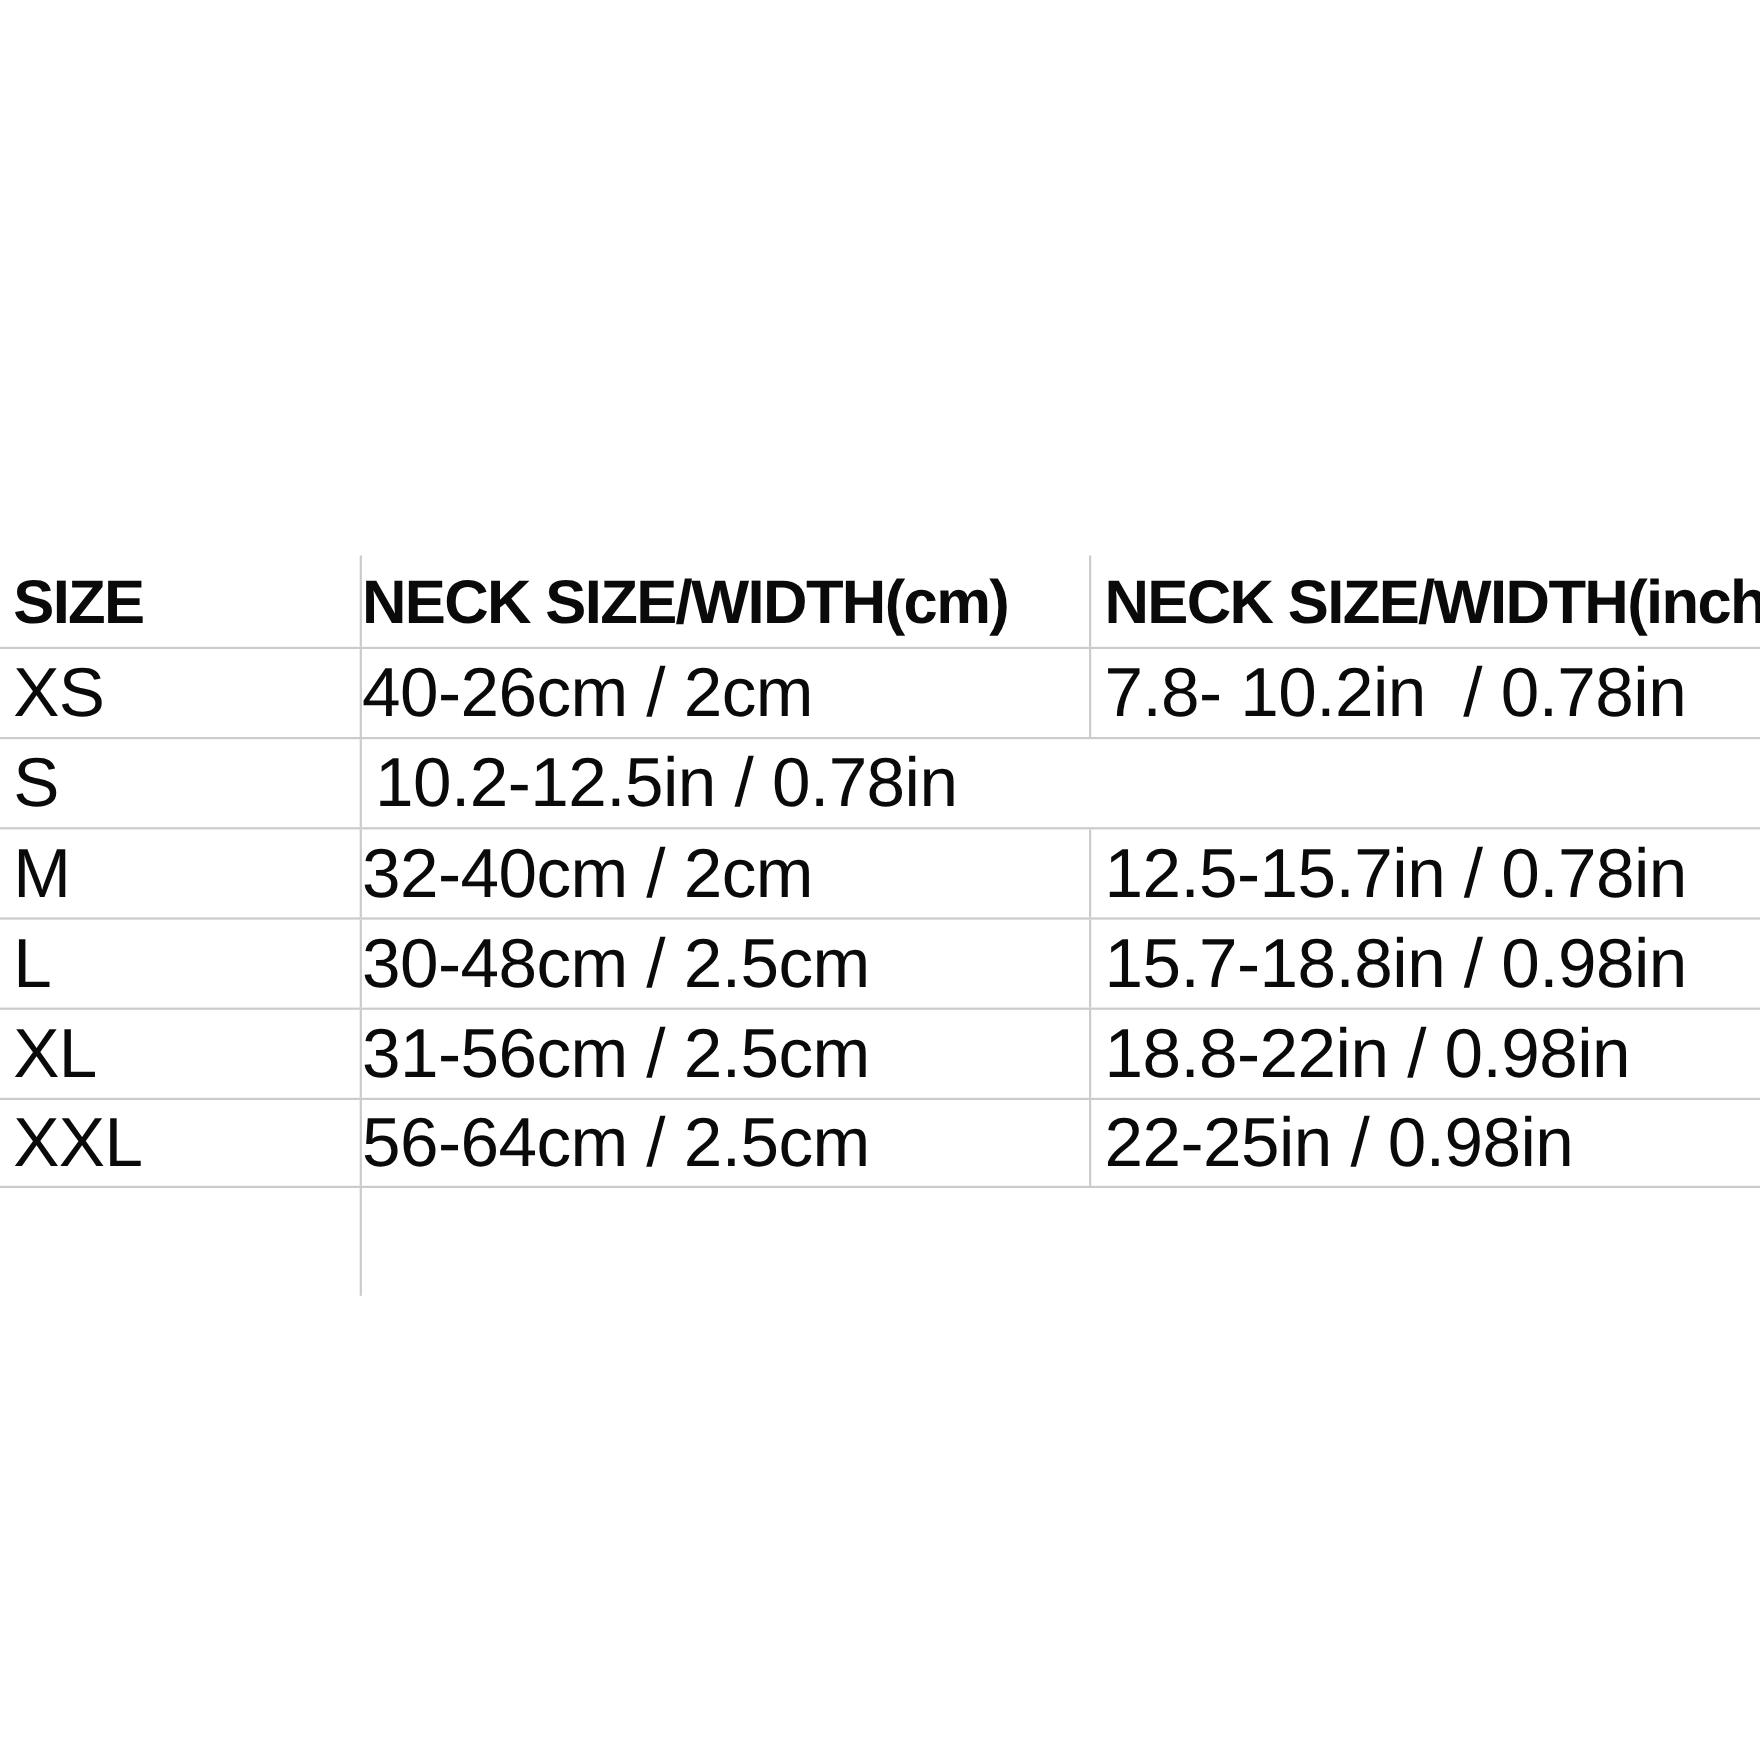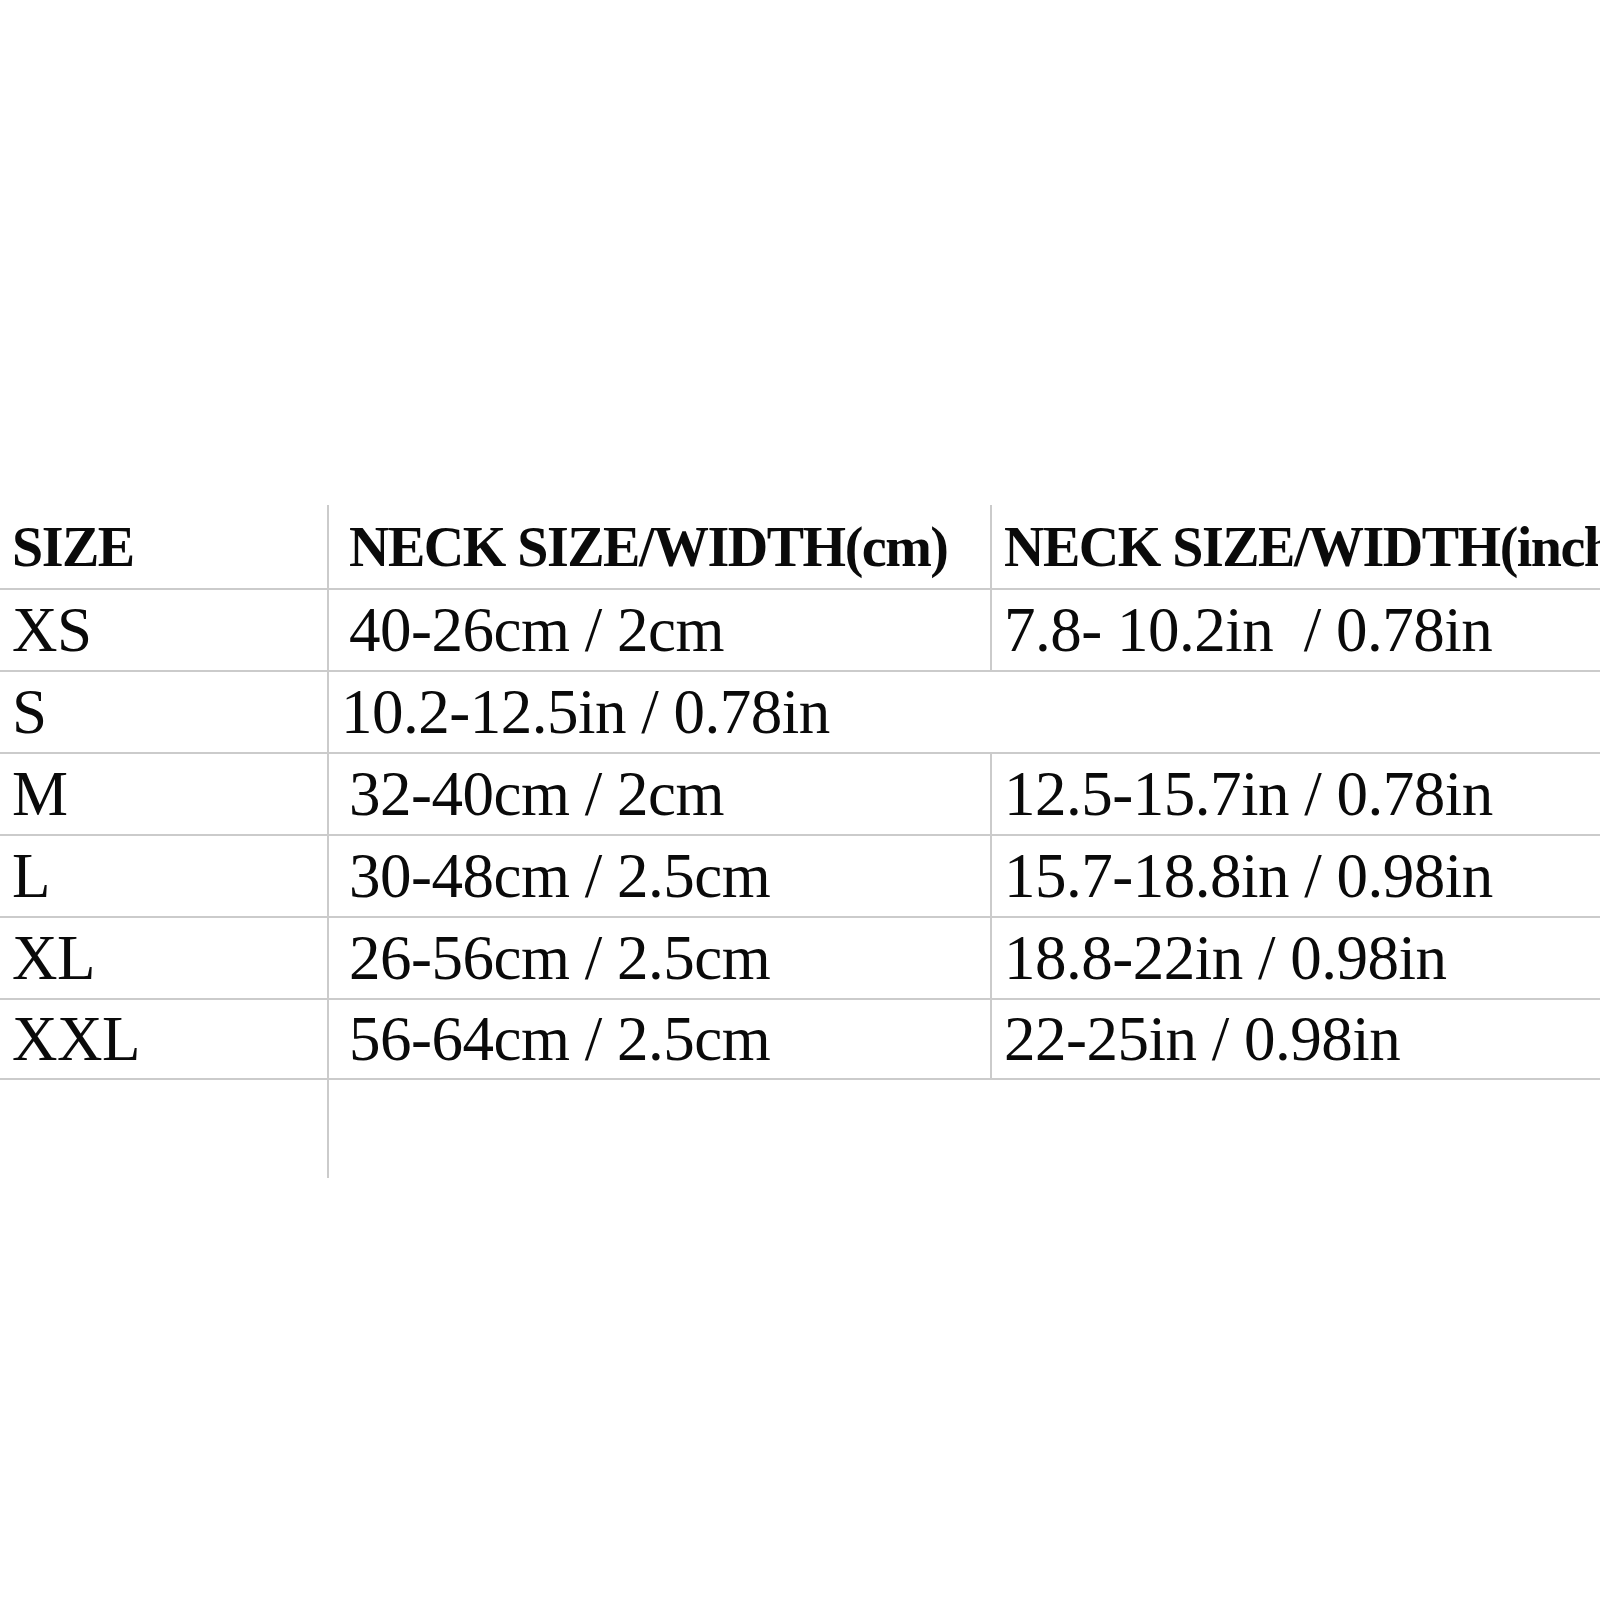--- a/index.html
+++ b/index.html
@@ -36,28 +36,27 @@
     height: 82px;
     border-top: 2px solid var(--grid);
   }
   .trow.data.last { border-bottom: 2px solid var(--grid); }
   .trow.trailing { height: 98px; }
   .cell {
     display: flex;
     align-items: center;
     white-space: pre;
     overflow: hidden;
-    font-family: Liberation Serif, serif;
   }
   .c-size {
     padding-left: 12px;
     border-right: 2px solid var(--grid);
   }
   .c-cm {
-    padding-left: 20px;
+    padding-left: 0;
     border-right: 2px solid var(--grid);
   }
   .c-inch { padding-left: 12px; }
   .th {
     font-weight: 700;
     font-size: 56px;
     letter-spacing: -1.5px;
   }
   .trow.data .cell {
     font-weight: 400;
@@ -96,21 +95,21 @@
   </div>
 
   <div class="trow data">
     <div class="cell c-size">L</div>
     <div class="cell c-cm">30-48cm / 2.5cm</div>
     <div class="cell c-inch">15.7-18.8in / 0.98in</div>
   </div>
 
   <div class="trow data">
     <div class="cell c-size">XL</div>
-    <div class="cell c-cm">26-56cm / 2.5cm</div>
+    <div class="cell c-cm">31-56cm / 2.5cm</div>
     <div class="cell c-inch">18.8-22in / 0.98in</div>
   </div>
 
   <div class="trow data last">
     <div class="cell c-size">XXL</div>
     <div class="cell c-cm">56-64cm / 2.5cm</div>
     <div class="cell c-inch">22-25in / 0.98in</div>
   </div>
 
   <div class="trow trailing">

